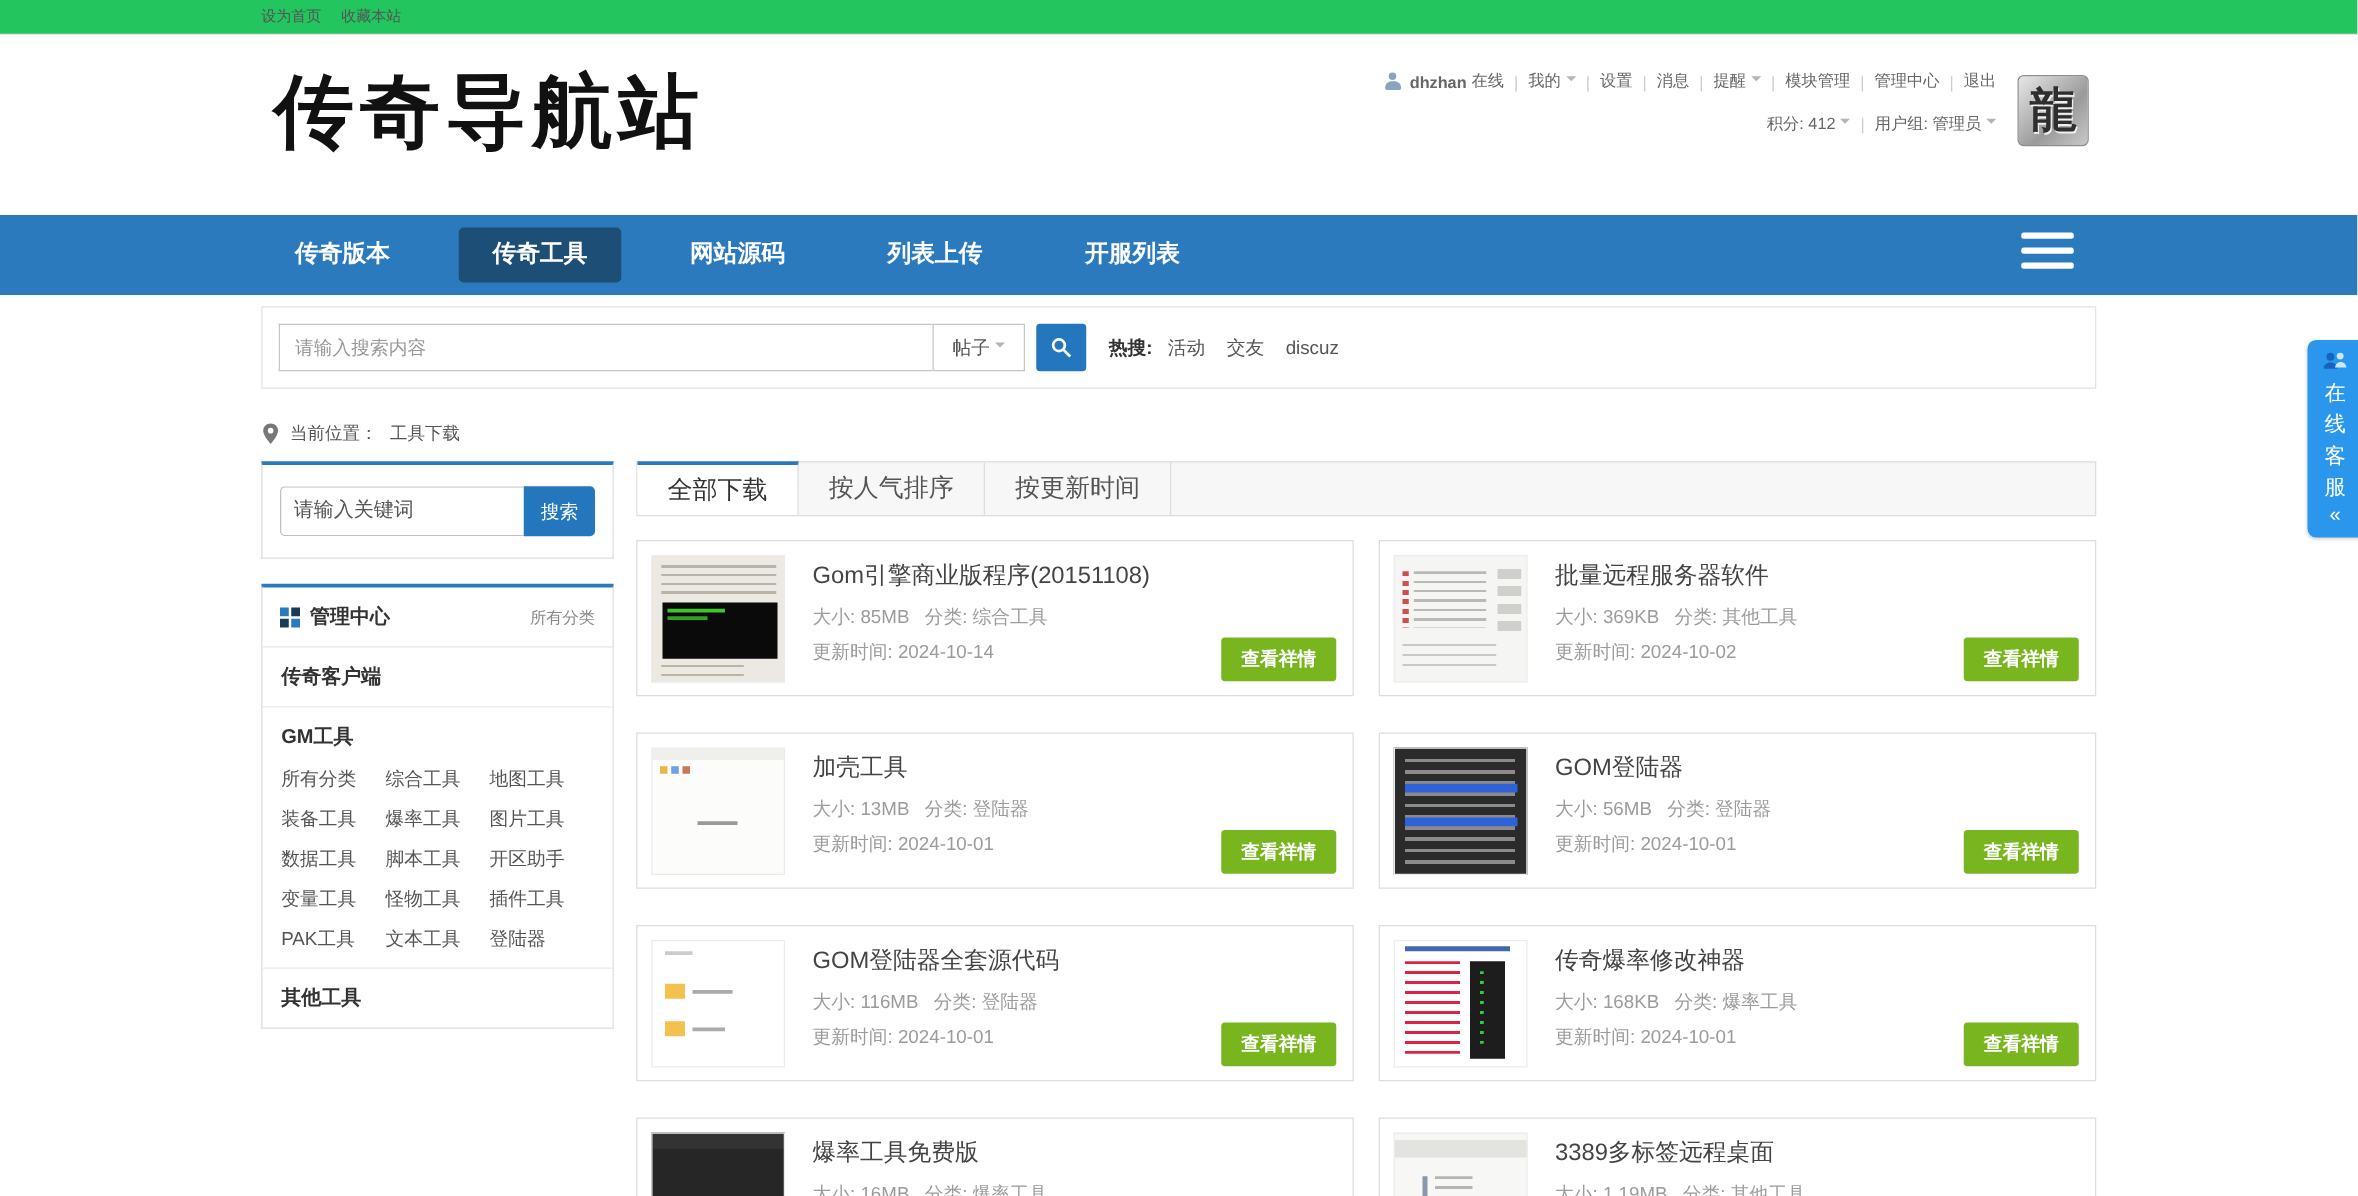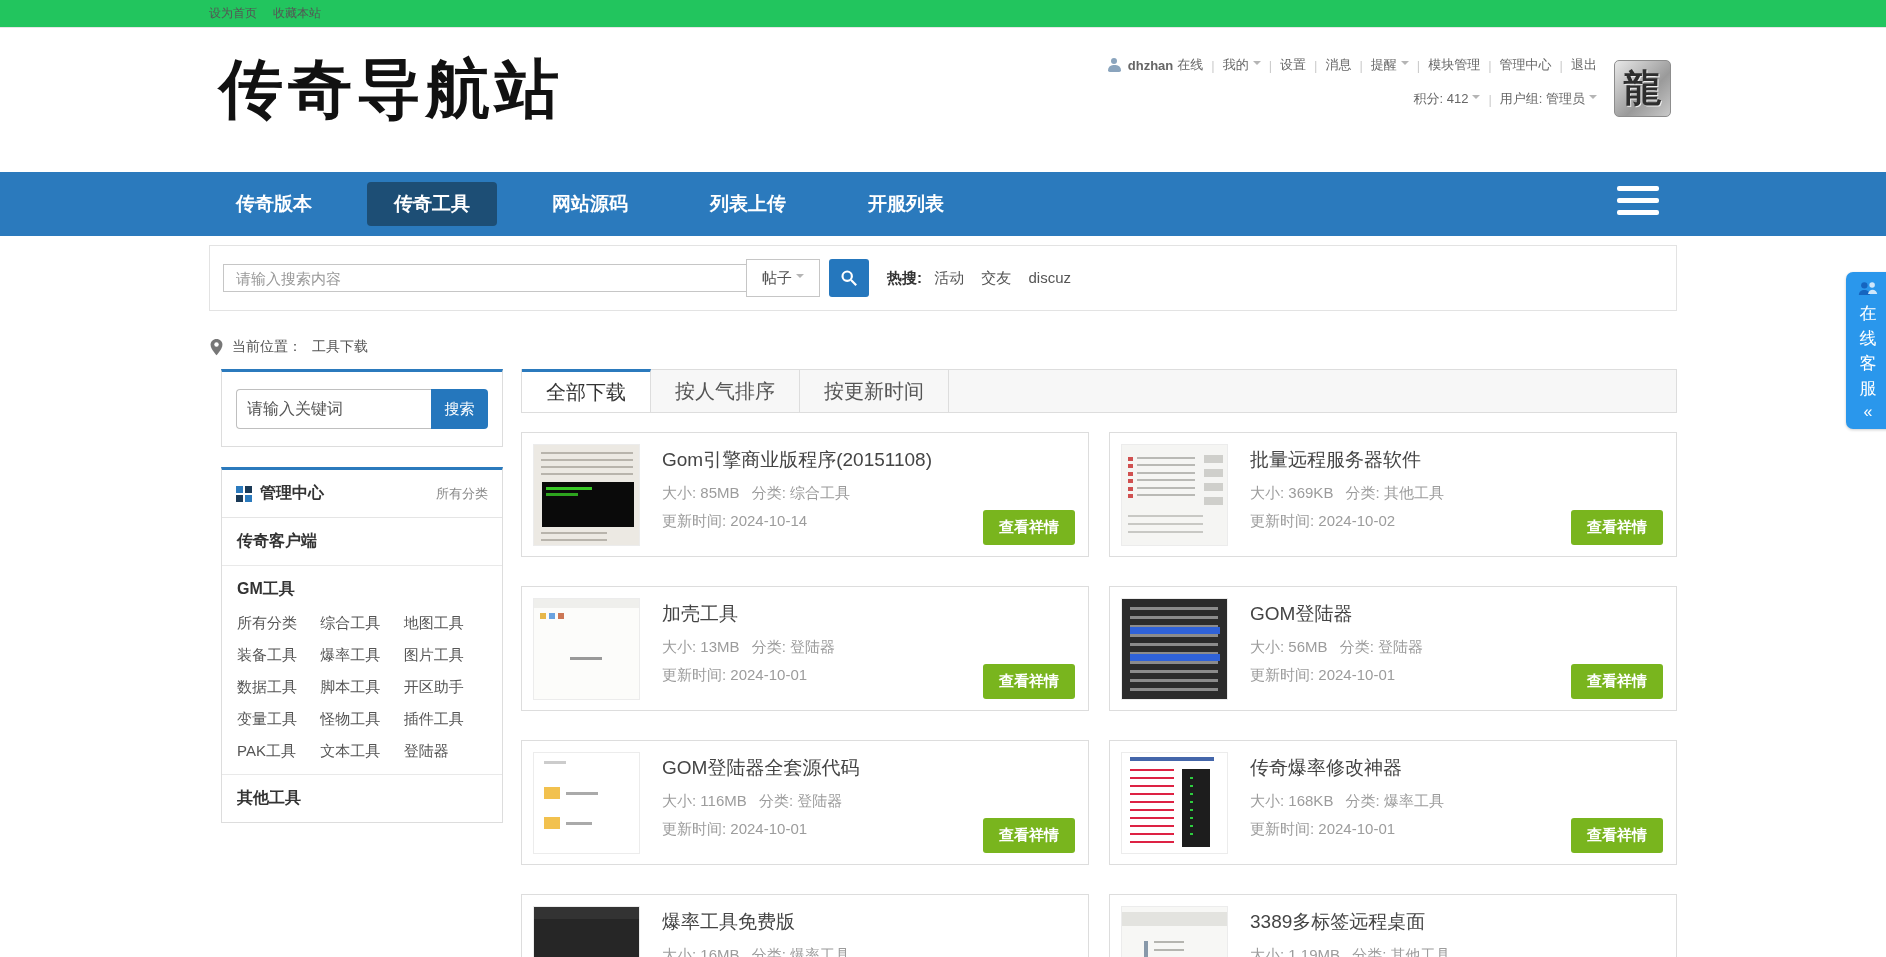--- a/index.html
+++ b/index.html
@@ -41,39 +41,39 @@
   nav .container { display:flex; align-items:center; height:100%; }
   .nav-item { color:#fff; font-size:19px; font-weight:bold; padding:0 27px; line-height:64px;
     text-decoration:none; cursor:pointer; margin-right:28px; }
   .nav-item.active { background:#1d4e75; line-height:44px; border-radius:4px; }
   .hamburger { position:absolute; right:18px; top:14px; width:42px; height:36px; cursor:pointer; }
   .hamburger i { display:block; height:5px; background:#fff; border-radius:2px; margin-bottom:7px; }
 
   
   .search-panel { margin-top:9px; border:1px solid #e3e3e3; background:#fff; height:66px;
     display:flex; align-items:center; padding-left:13px; }
-  .search-input { width:523px; height:28px; border:1px solid #c6c6c6; border-right:none;
+  .search-input { width:523px; height:38px; border:1px solid #c6c6c6; border-right:none;
     padding:0 12px; font-size:15px; color:#333; outline:none; }
   .search-input::placeholder { color:#999; }
   .search-type { width:74px; height:38px; border:1px solid #c6c6c6; display:flex; align-items:center;
     justify-content:center; font-size:15px; color:#555; cursor:pointer; background:#fff; }
   .search-btn { width:40px; height:38px; margin-left:9px; background:#2577bd; border:none;
     border-radius:3px; cursor:pointer; display:flex; align-items:center; justify-content:center; }
   .hot-wrap { margin-left:18px; font-size:15px; }
   .hot-label { font-weight:bold; color:#333; margin-right:8px; }
   .hot-wrap a { color:#555; text-decoration:none; margin-right:13px; cursor:pointer; }
 
   
   .breadcrumb { margin-top:19px; height:26px; display:flex; align-items:flex-end; font-size:14px; color:#555; }
   .breadcrumb svg { margin-right:8px; }
   .breadcrumb a { color:#555; text-decoration:none; cursor:pointer; margin-left:10px; }
 
   
   .layout { display:flex; margin-top:13px; align-items:flex-start; }
-  aside { width:282px; flex:none;margin-left:12px; }
+  aside { width:282px; flex:none; }
   main { width:1168px; margin-left:18px; }
 
   
   .side-search { border:1px solid #ddd; border-top:3px solid #2b7abd; background:#fff; padding:17px 14px; display:flex; }
   .side-search input { flex:1; min-width:0; height:40px; border:1px solid #bfbfbf; border-right:none;
     border-radius:4px 0 0 4px; padding:0 10px; font-size:16px; color:#333; outline:none; }
   .side-search input::placeholder { color:#555; }
   .side-search button { width:57px; height:40px; background:#2577bd; color:#fff; border:none;
     border-radius:0 4px 4px 0; font-size:15px; cursor:pointer; }
 

